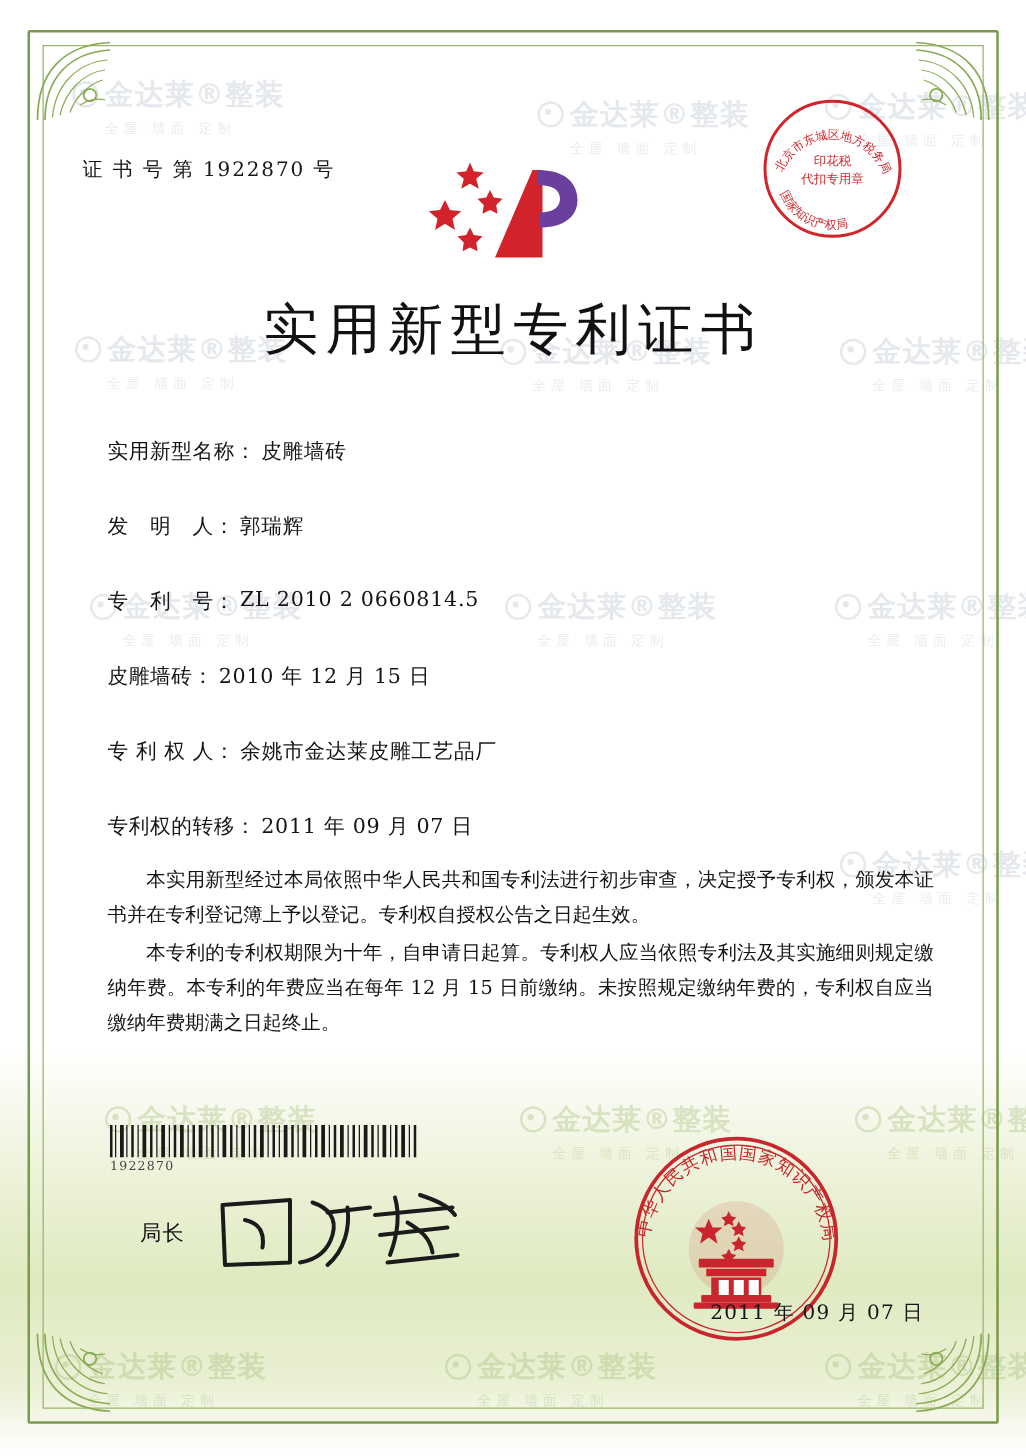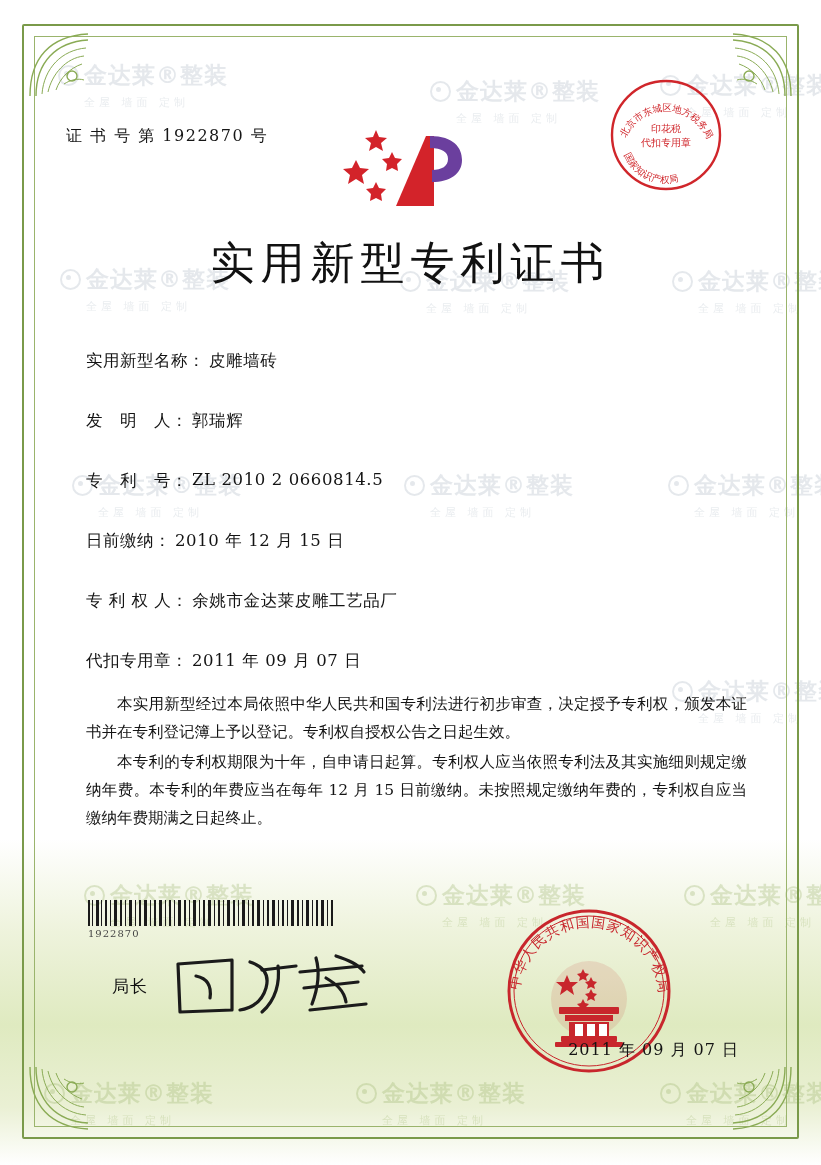--- a/index.html
+++ b/index.html
@@ -300,29 +300,29 @@
     </div>
     <div class="field">
       <span class="lbl">发　明　人：</span>
       <span class="val">郭瑞辉</span>
     </div>
     <div class="field">
       <span class="lbl">专　利　号：</span>
       <span class="val">ZL 2010 2 0660814.5</span>
     </div>
     <div class="field">
-      <span class="lbl">日前缴纳：</span>
+      <span class="lbl">皮雕墙砖：</span>
       <span class="val">2010 年 12 月 15 日</span>
     </div>
     <div class="field">
       <span class="lbl">专 利 权 人：</span>
       <span class="val">余姚市金达莱皮雕工艺品厂</span>
     </div>
     <div class="field">
-      <span class="lbl">代扣专用章：</span>
+      <span class="lbl">专利权的转移：</span>
       <span class="val">2011 年 09 月 07 日</span>
     </div>
   </div>
 
   <div class="body-text">
     <p>本实用新型经过本局依照中华人民共和国专利法进行初步审查，决定授予专利权，颁发本证书并在专利登记簿上予以登记。专利权自授权公告之日起生效。</p>
     <p>本专利的专利权期限为十年，自申请日起算。专利权人应当依照专利法及其实施细则规定缴纳年费。本专利的年费应当在每年 12 月 15 日前缴纳。未按照规定缴纳年费的，专利权自应当缴纳年费期满之日起终止。</p>
   </div>
 
   <div class="barcode">

